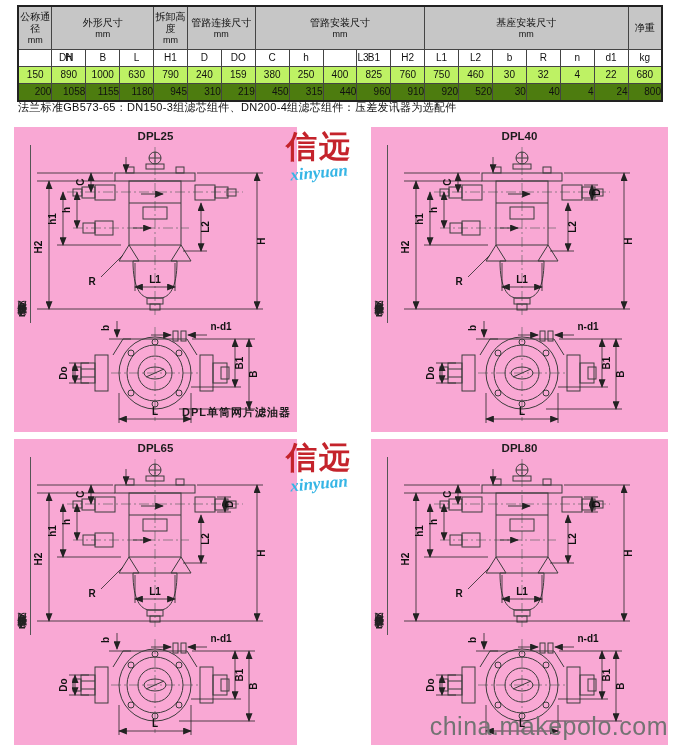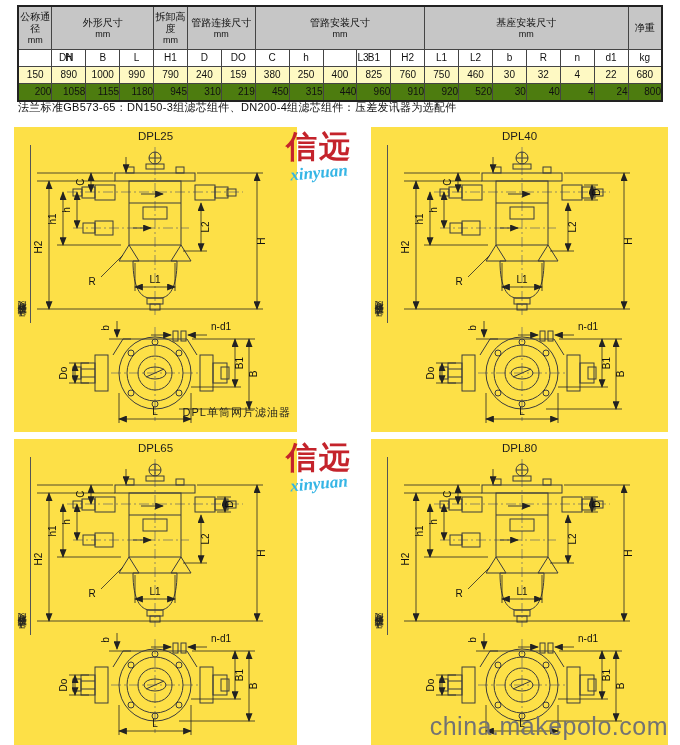--- a/index.html
+++ b/index.html
@@ -6,29 +6,29 @@
   .page{position:relative;width:680px;height:745px;background:#ffffff;overflow:hidden;
         font-family:"Liberation Sans","DejaVu Sans",sans-serif;color:#111;}
 
   
   table.spec{position:absolute;left:17px;top:5px;width:646px;border-collapse:collapse;
              table-layout:fixed;border:2px solid #222;}
   table.spec th,table.spec td{border:1px solid #444;text-align:center;vertical-align:middle;
              font-size:10px;font-weight:normal;padding:0;line-height:1.2;}
   table.spec tr.grp-row th{background:#c6c6c6;height:42px;}
   table.spec tr.col-row th{background:#ffffff;height:16px;}
-  table.spec tbody tr:nth-child(1) td{background:#fef9c3;height:16px;}
+  table.spec tbody tr:nth-child(1) td{background:#bef264;height:16px;}
   table.spec tbody tr:nth-child(2) td{background:#4d7c0f;height:16px;text-align:right;}
   .grp .unit{font-size:9px;}
 
   
   .note{position:absolute;left:18px;top:100px;font-size:11px;color:#101010;letter-spacing:0.3px;}
 
   
-  .panel{position:absolute;background:#fde047;}
+  .panel{position:absolute;background:#f9a8d4;font-weight:bold;}
   .p0{left:14px;top:127px;width:283px;height:305px;}
   .p1{left:371px;top:127px;width:297px;height:305px;}
   .p2{left:14px;top:439px;width:283px;height:306px;}
   .p3{left:371px;top:439px;width:297px;height:371px;}
   .ptitle{position:absolute;top:3px;left:0;width:100%;text-align:center;font-size:11.5px;color:#1c1c1c;}
   .vlabel{position:absolute;left:2px;top:18px;height:178px;writing-mode:vertical-rl;
           transform:rotate(180deg);font-size:9px;color:#222;letter-spacing:1px;
           border-left:1px solid #555;padding-left:1px;}
   .caption{position:absolute;right:6px;bottom:12px;font-size:11px;color:#1c1c1c;letter-spacing:1px;}
 
@@ -120,21 +120,21 @@
           <th style="width: 23px;">n</th>
           <th style="width: 27px;">d1</th>
           <th style="width: 39px;">kg</th>
         </tr>
       </thead>
     <tbody>
         <tr>
           <td>150</td>
           <td>890</td>
           <td>1000</td>
-          <td>990</td>
+          <td>630</td>
           <td>790</td>
           <td>240</td>
           <td>159</td>
           <td>380</td>
           <td>250</td>
           <td>400</td>
           <td>825</td>
           <td>760</td>
           <td>750</td>
           <td>460</td>

